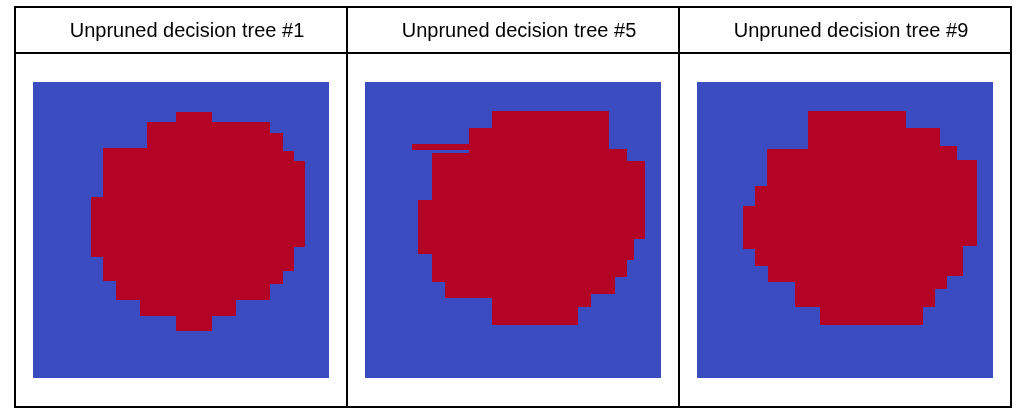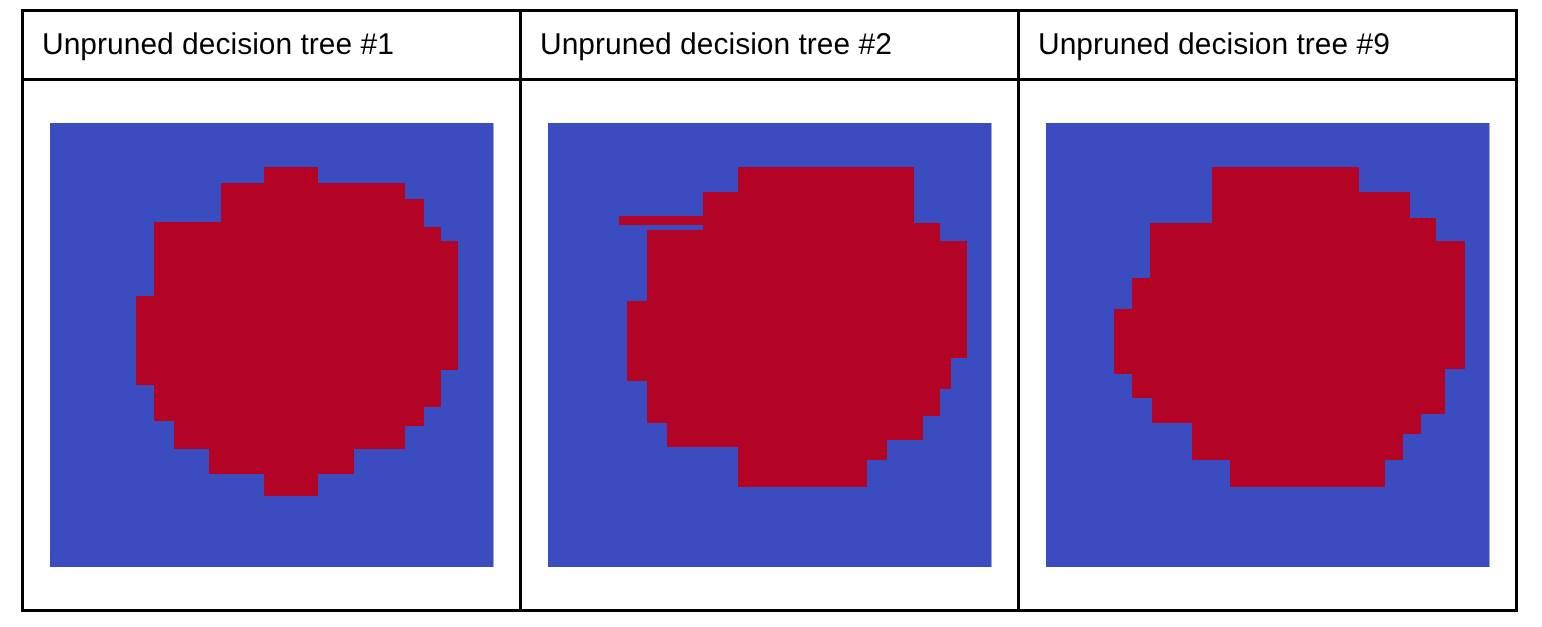--- a/index.html
+++ b/index.html
@@ -28,21 +28,21 @@
   }
   .comparison-table td,
   .comparison-table th {
     border: 2px solid #000000;
     padding: 0;
     margin: 0;
     background: #ffffff;
   }
   .comparison-table th {
     font-weight: normal;
-    text-align: left;
+    text-align: center;
     height: 46px;
     vertical-align: middle;
   }
   .col-head-label {
     display: block;
     padding-left: 12px;
     font-size: 20px;
     line-height: 24px;
     color: #000000;
     white-space: nowrap;
@@ -71,21 +71,21 @@
 
 <div id="page">
 
   <table class="comparison-table">
     <thead>
       <tr>
         <th>
           <span class="col-head-label">Unpruned decision tree #1</span>
         </th>
         <th>
-          <span class="col-head-label">Unpruned decision tree #2</span>
+          <span class="col-head-label">Unpruned decision tree #5</span>
         </th>
         <th>
           <span class="col-head-label">Unpruned decision tree #9</span>
         </th>
       </tr>
     </thead>
     <tbody>
       <tr>
         <td class="plot-cell">
           <div class="plot-wrap">

